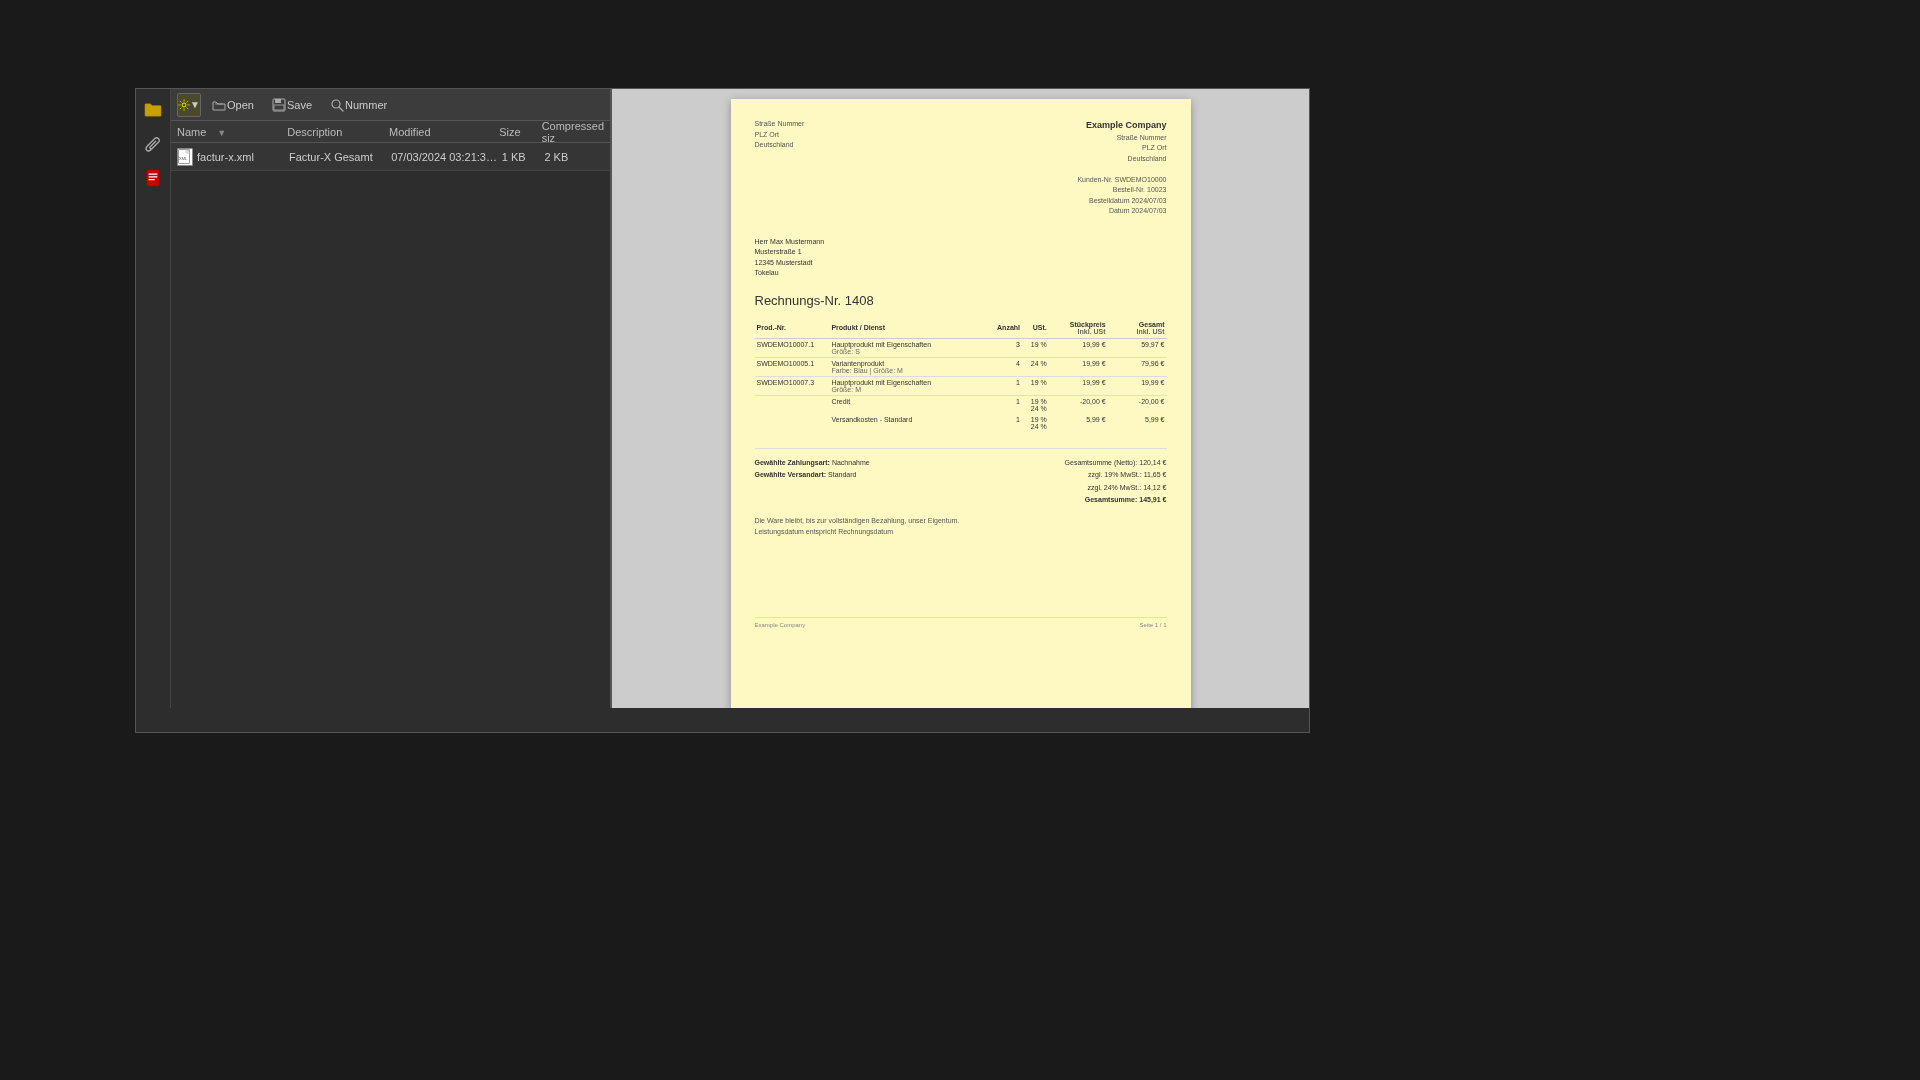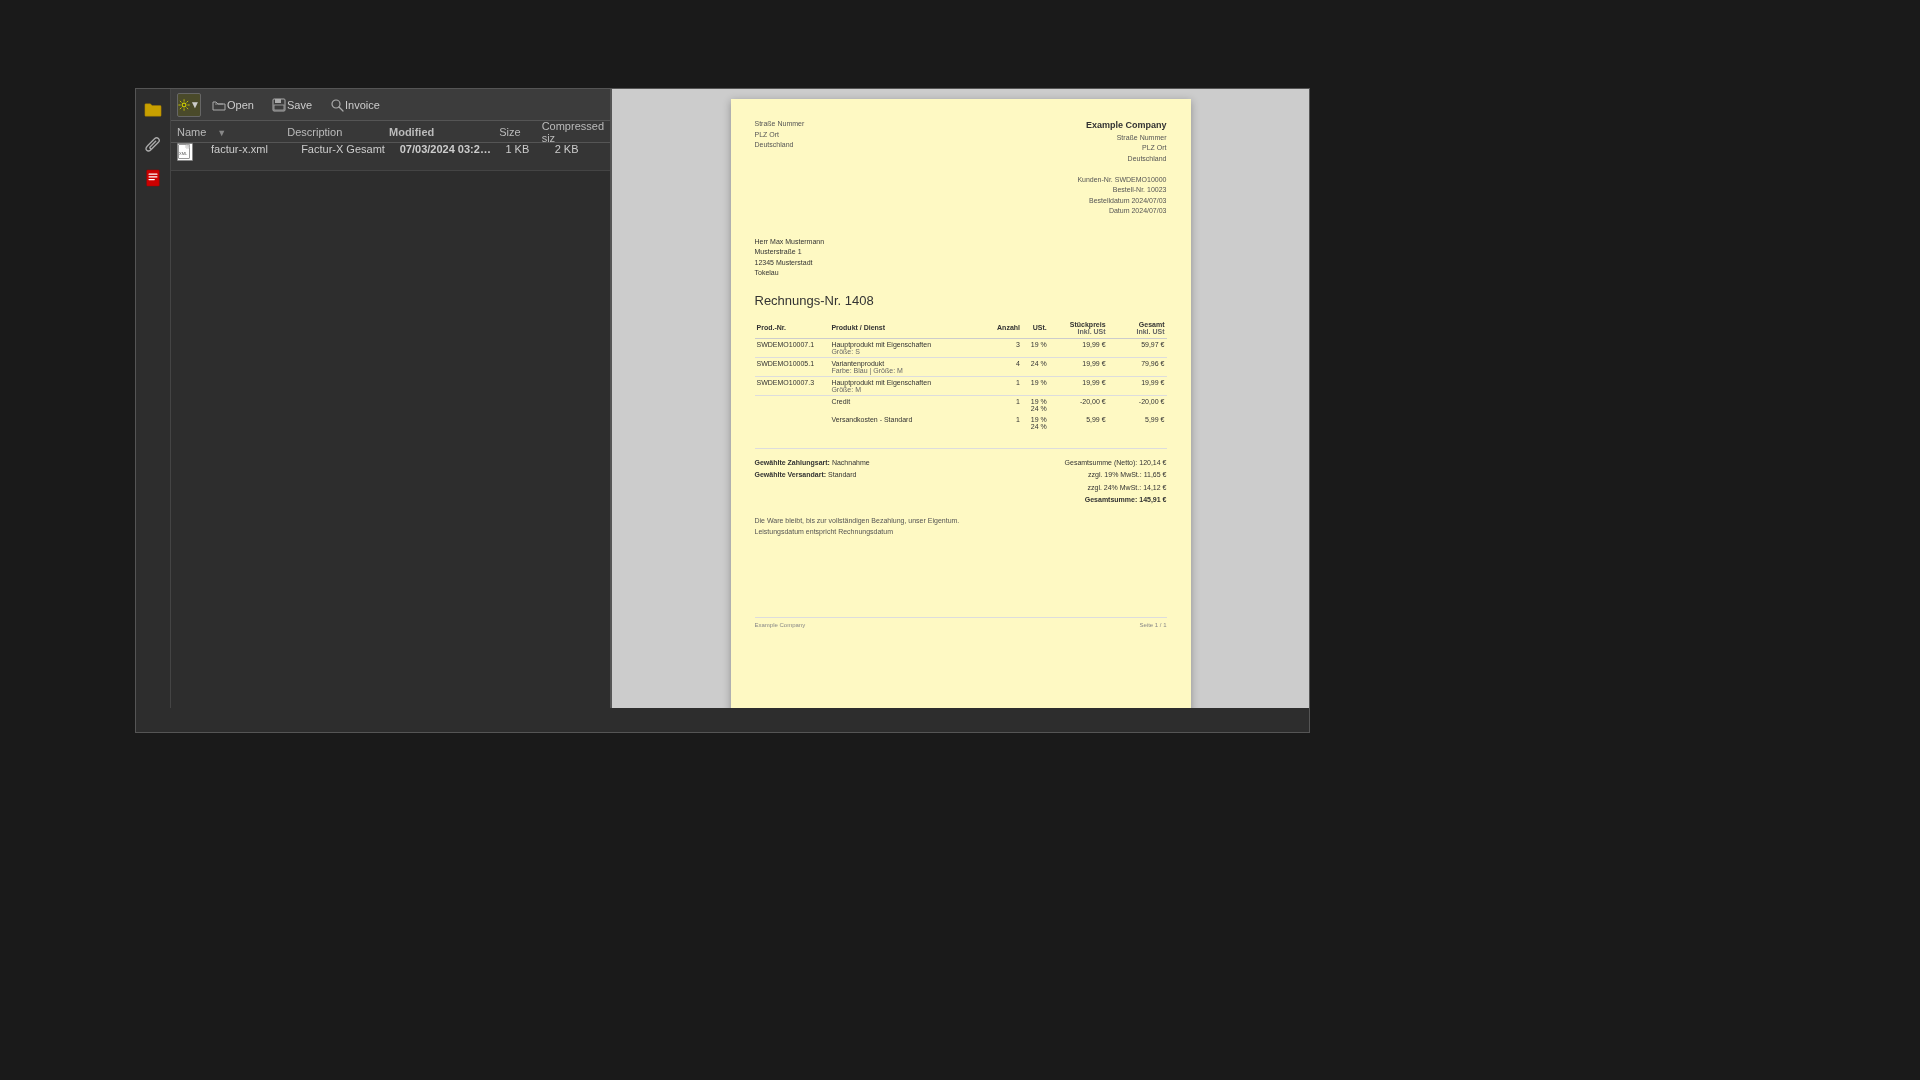--- a/index.html
+++ b/index.html
@@ -151,36 +151,37 @@
     .col-header {
       color: #bbb;
       font-size: 11px;
       display: flex;
       align-items: flex-end;
       gap: 11px;
     }
 
     .col-name { width: 130px; }
     .col-desc { width: 120px; }
-    .col-modified { width: 130px; font-weight: bold; }
+    .col-modified { width: 130px; }
     .col-size { width: 50px; }
     .col-compressed { width: 70px; }
 
     .sort-arrow {
       font-size: 9px;
       color: #888;
     }
 
     .file-row {
       display: flex;
+      align-items: center;
       height: 28px;
       padding: 0 6px;
       background: #353535;
       border-bottom: 1px solid #444;
-      gap: 14px;
+      gap: 0;
       cursor: pointer;
     }
 
     .file-icon {
       width: 18px;
       height: 18px;
       margin-right: 4px;
       display: flex;
       align-items: center;
       justify-content: center;
@@ -424,21 +425,21 @@
             <rect x="2" y="7" width="10" height="5" fill="none" stroke="#aaa" stroke-width="0.8"></rect>
           </svg>
           <span>Save</span>
         </button>
 
         <button class="toolbar-btn">
           <svg width="14" height="14" viewBox="0 0 14 14" fill="none">
             <circle cx="6" cy="6" r="4" fill="none" stroke="#aaa" stroke-width="1.2"></circle>
             <line x1="9" y1="9" x2="13" y2="13" stroke="#aaa" stroke-width="1.2" stroke-linecap="round"></line>
           </svg>
-          <span>Invoice</span>
+          <span>Nummer</span>
         </button>
       </div>
 
       <div class="column-headers">
         <div class="col-header col-name">
           <span>Name</span>
           <span class="sort-arrow">▼</span>
         </div>
         <div class="col-header col-desc">
           <span>Description</span>

